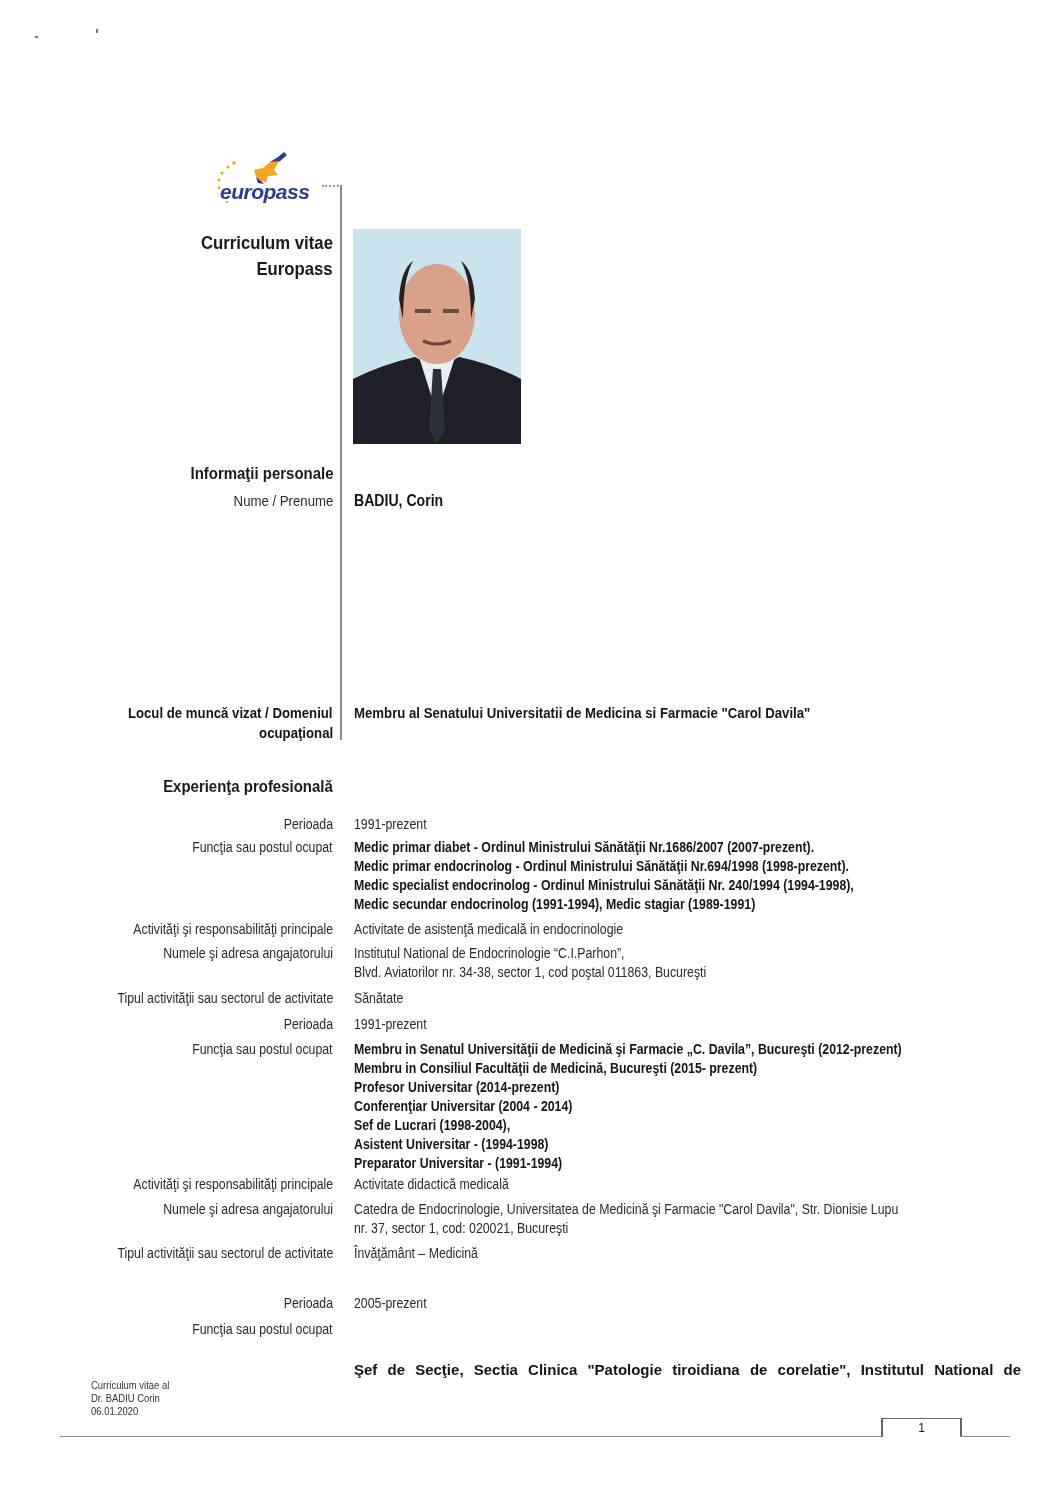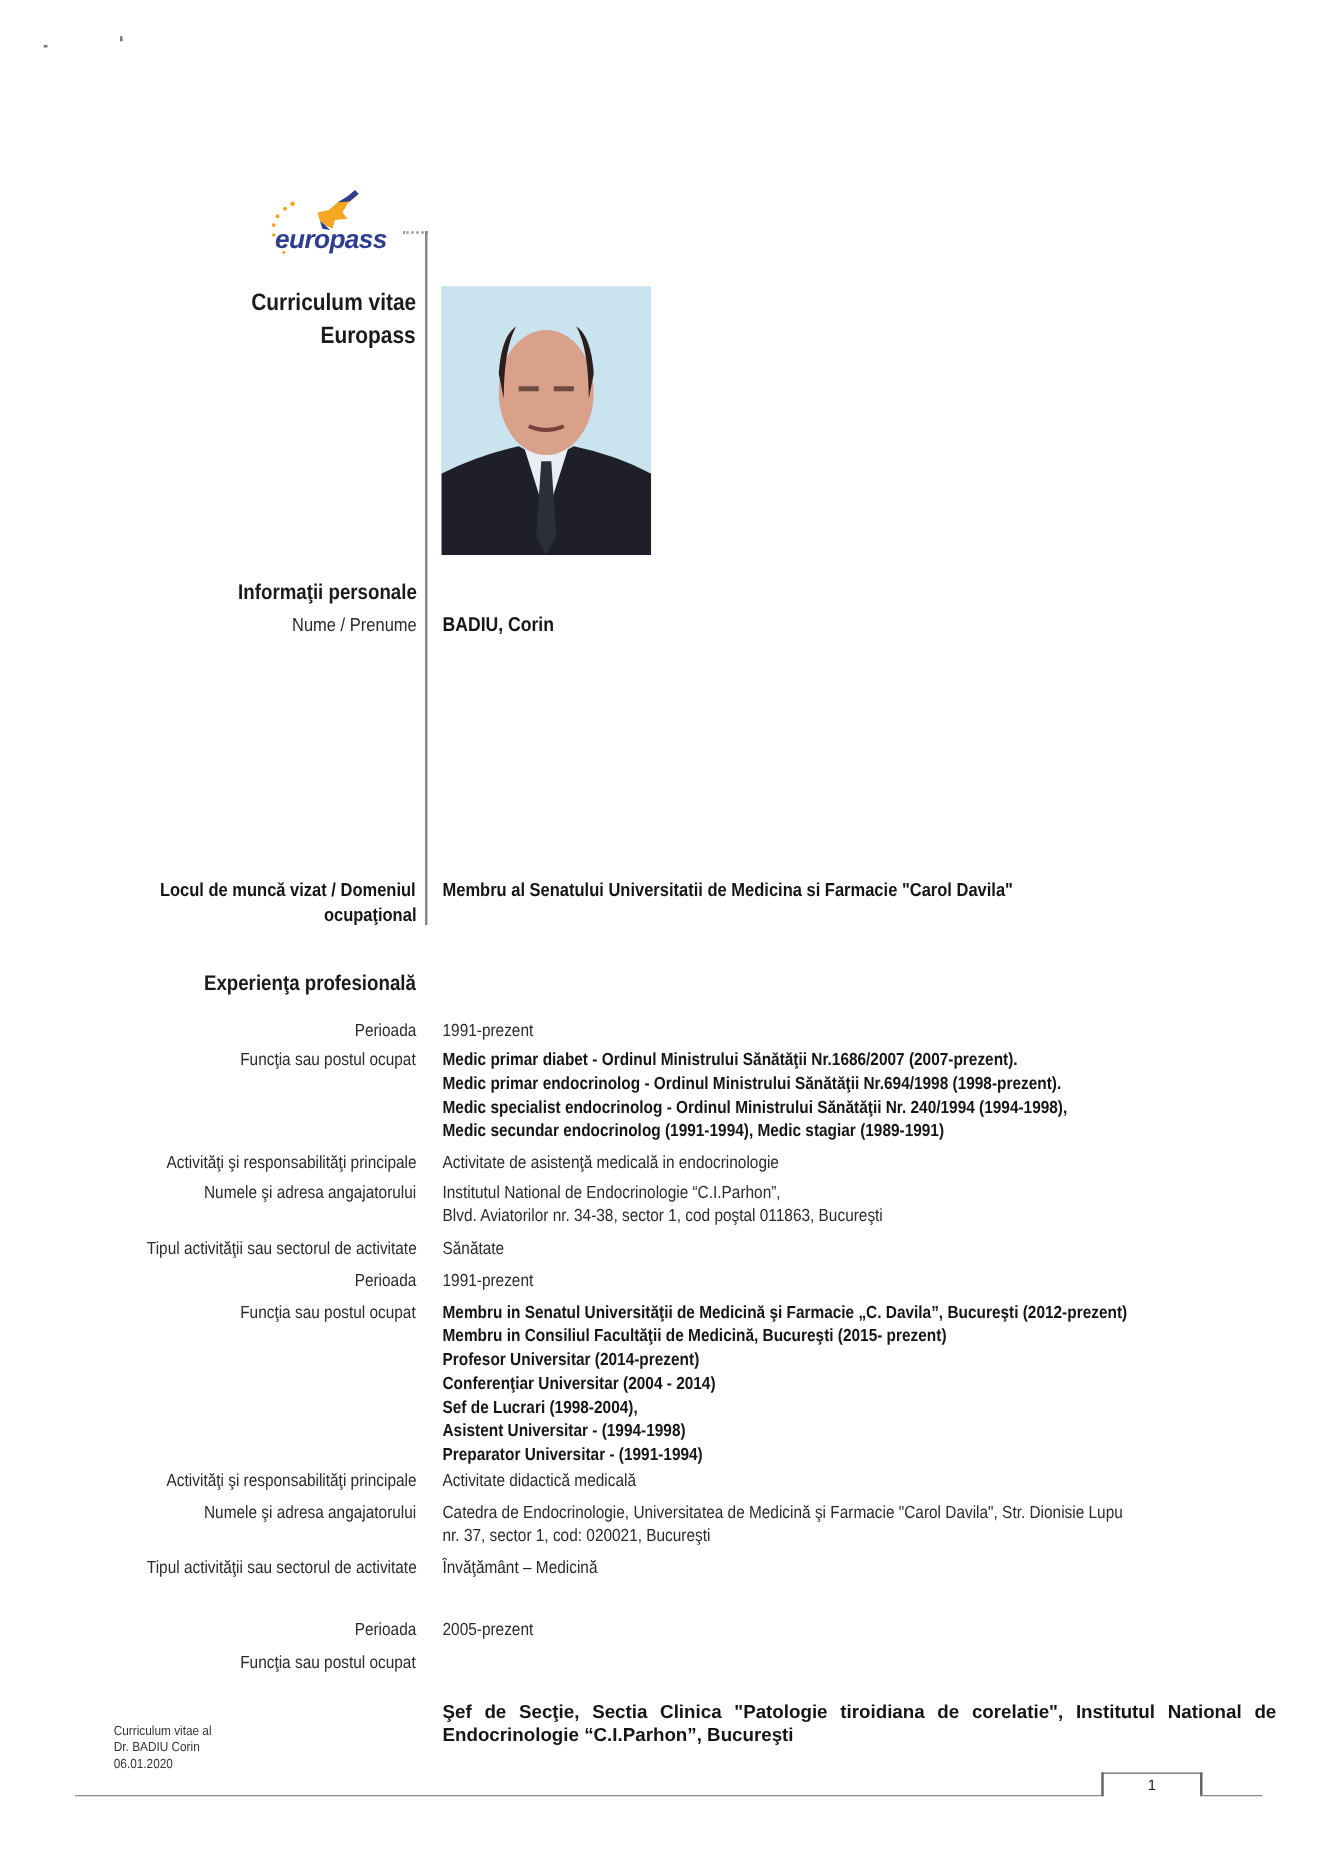--- a/index.html
+++ b/index.html
@@ -116,21 +116,20 @@
 
 <div class="lbl" style="top:1245px;">Tipul activităţii sau sectorul de activitate</div>
 <div class="val" style="top:1245px;">Învăţământ – Medicină</div>
 
 <div class="lbl" style="top:1295px;">Perioada</div>
 <div class="val" style="top:1295px;">2005-prezent</div>
 
 <div class="lbl" style="top:1321px;">Funcţia sau postul ocupat</div>
 <div class="val bold ml" style="top:1360px;transform:none;font-size:15px;width:610px;text-align:justify;word-spacing:6px;">
   <div>Şef de Secţie, Sectia Clinica "Patologie tiroidiana de corelatie", Institutul National de</div>
-  <div style="word-spacing:0;">Endocrinologie “C.I.Parhon”, Bucureşti</div>
 </div>
 
 <div class="abs" style="left:91px;top:1379px;font-size:10.5px;line-height:13px;color:#333;transform:scaleX(0.9);transform-origin:left top;">
   <div>Curriculum vitae al</div>
   <div>Dr. BADIU Corin</div>
   <div>06.01.2020</div>
 </div>
 
 <div class="abs" style="left:60px;top:1436px;width:822px;height:0;border-top:1px solid #8a8a8a;"></div>
 <div class="abs" style="left:881px;top:1418px;width:77px;height:18px;border:1px solid #666;border-bottom:none;border-left-width:2px;border-right-width:2px;"></div>

